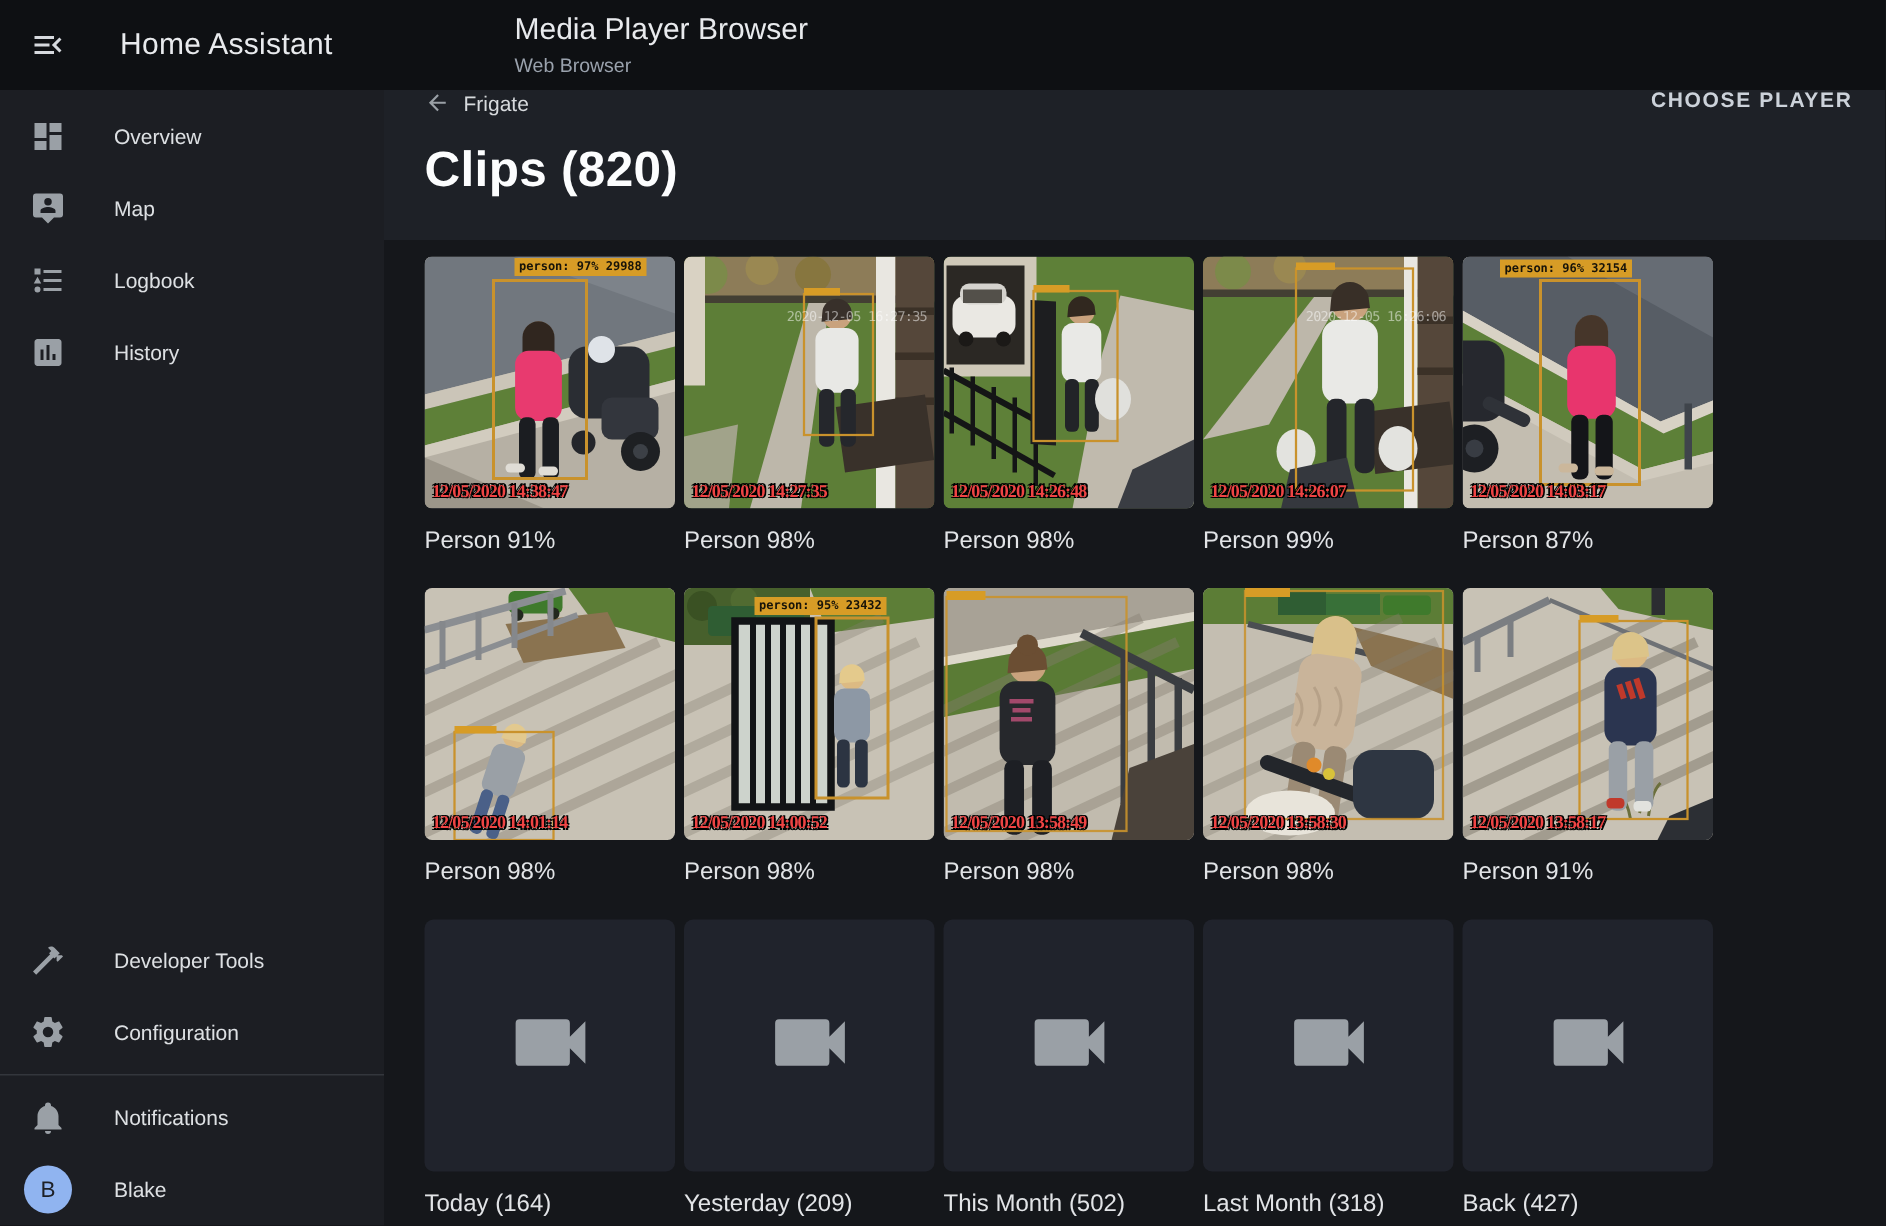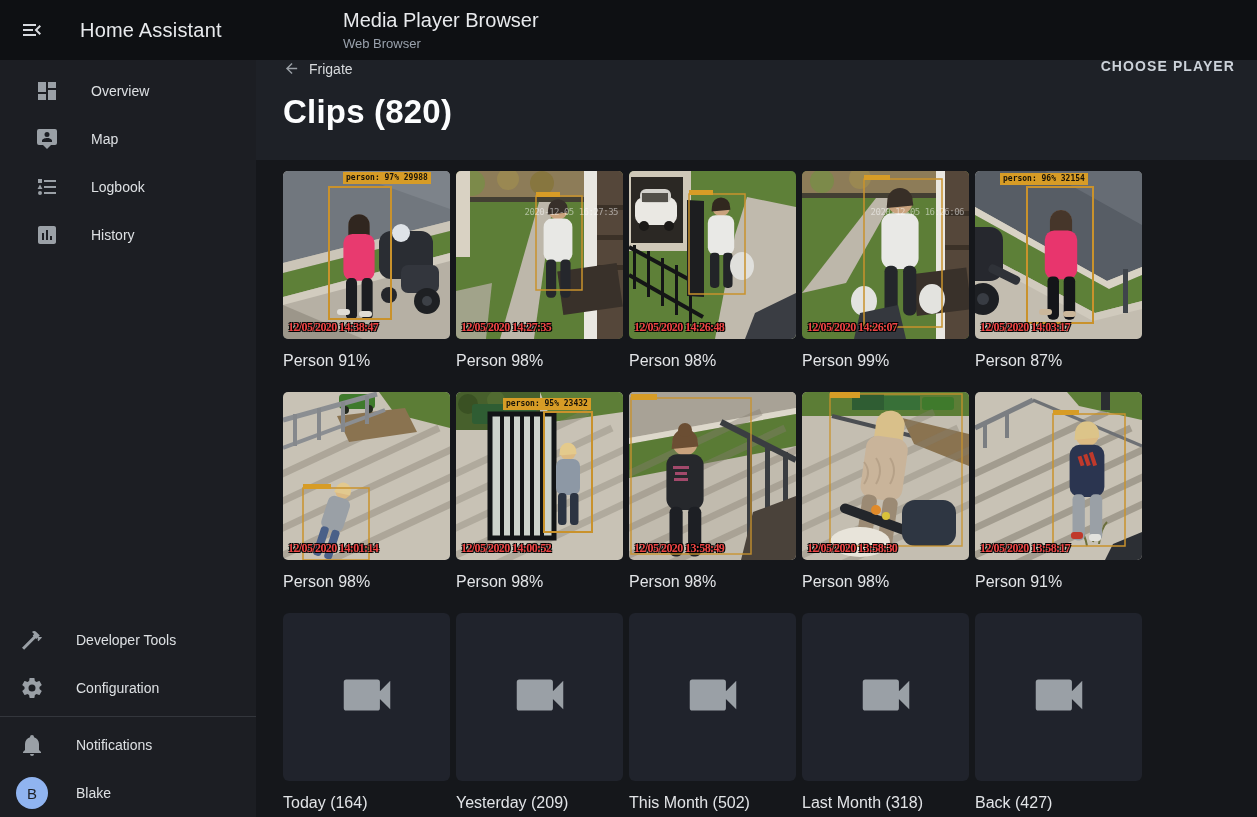--- a/index.html
+++ b/index.html
@@ -16,21 +16,21 @@
   .page-title-group { position:absolute; left:343px; top:8px; line-height:1; }
   .page-title-main { font-size:20px; color:#e8eaed; display:block; margin-top:2px; }
   .page-title-sub { font-size:13px; color:#9aa2ad; display:block; margin-top:7px; }
   .choose-player { position:absolute; right:10px; top:0; height:60px; padding:0 12px;
     background:none; border:none; color:#ccd2da; font-family:inherit;
     font-size:14px; font-weight:700; letter-spacing:1.1px; cursor:pointer;margin-top:36px; }
 
   
   .sidebar { position:absolute; top:60px; left:0; width:256px; height:757px;
     background:#1c1e23; display:flex; flex-direction:column; z-index:5; }
-  .nav-top { padding-top:7px;padding-left:15px; }
+  .nav-top { padding-top:7px; }
   .nav-spacer { flex:1; }
   .nav-item { height:48px; display:flex; align-items:center; cursor:pointer;
     color:#dde0e3; font-size:14px; }
   .nav-item .nav-icon { width:24px; height:24px; margin-left:20px; margin-right:32px; flex:0 0 auto; }
   .nav-item .nav-icon svg { fill:#9aa0a6; }
   .nav-item.selected { background:#283042; color:var(--accent,#86a5e8); }
   .nav-item.selected .nav-icon svg { fill:var(--accent,#86a5e8); }
   .nav-divider { height:1px; background:#33363c; margin:4px 0; }
   .avatar { width:32px; height:32px; border-radius:50%; background:var(--avatar,#90b4f0);
     color:#1d2026; font-size:15px; display:flex; align-items:center; justify-content:center;

